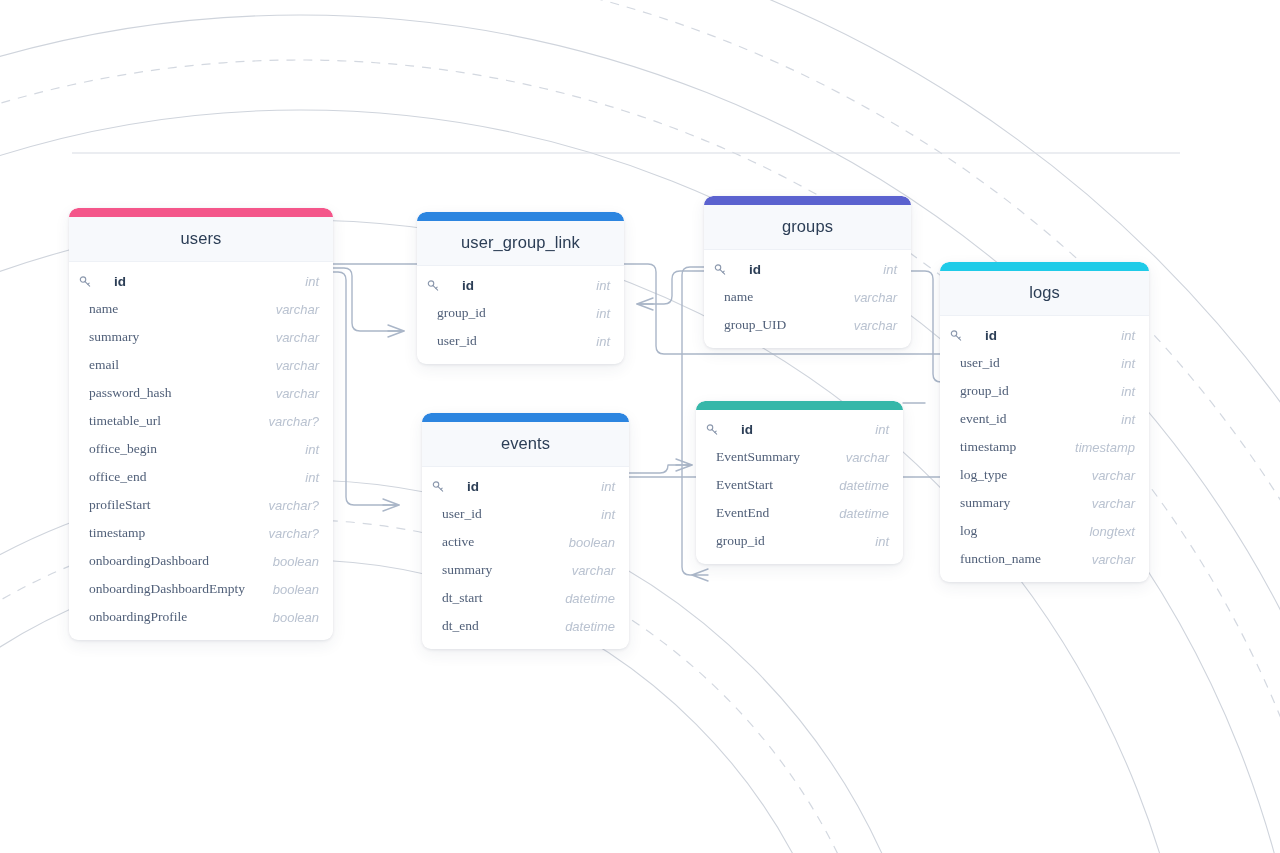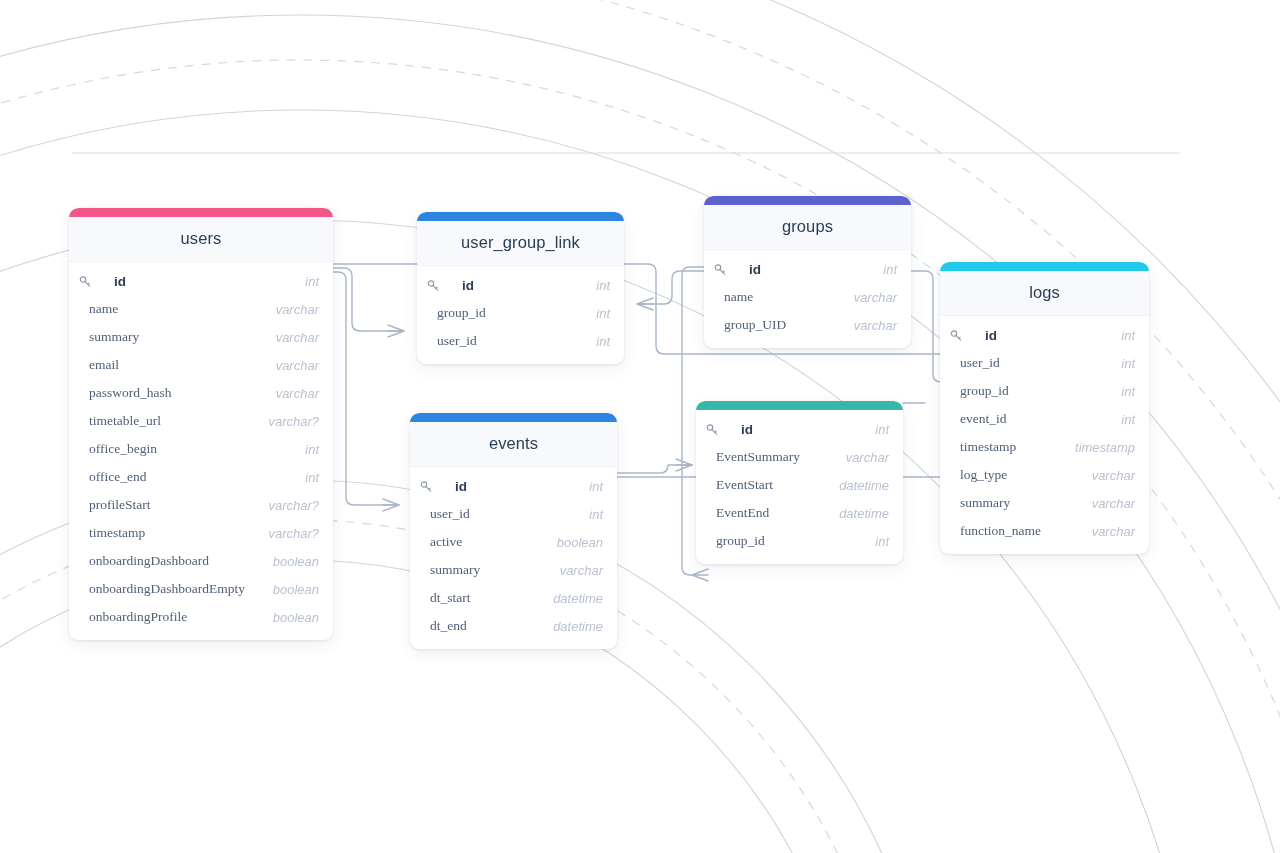--- a/index.html
+++ b/index.html
@@ -339,27 +339,33 @@
           <span class="field-type">varchar</span>
         </div>
         <div class="field-row">
           <span class="field-name">
             <span class="label-pad">summary</span>
           </span>
           <span class="field-type">varchar</span>
         </div>
         <div class="field-row">
           <span class="field-name">
+            <span class="label-pad">log</span>
+          </span>
+          <span class="field-type">longtext</span>
+        </div>
+        <div class="field-row">
+          <span class="field-name">
             <span class="label-pad">function_name</span>
           </span>
           <span class="field-type">varchar</span>
         </div>
       </div>
   </div>
-    <div class="table-node" style="left: 410px; top: 413px; width: 207px;">
+    <div class="table-node" style="left: 422px; top: 413px; width: 207px;">
     <div class="accent-bar" style="background: rgb(44, 133, 224);"></div>
     <div class="table-title">events</div>
     <div class="field-list">
         <div class="field-row pk">
           <span class="field-name">
             <span class="key-icon"><svg viewBox="0 0 16 16" width="14" height="14" fill="none" stroke="#8b98ad" stroke-width="1.3" stroke-linecap="round">
                 <circle cx="4.6" cy="5.2" r="3.1"></circle>
                 <path d="M6.9 7.5 L12.2 12.8"></path>
                 <path d="M10.1 10.7 L11.6 9.2"></path>
               </svg></span>

